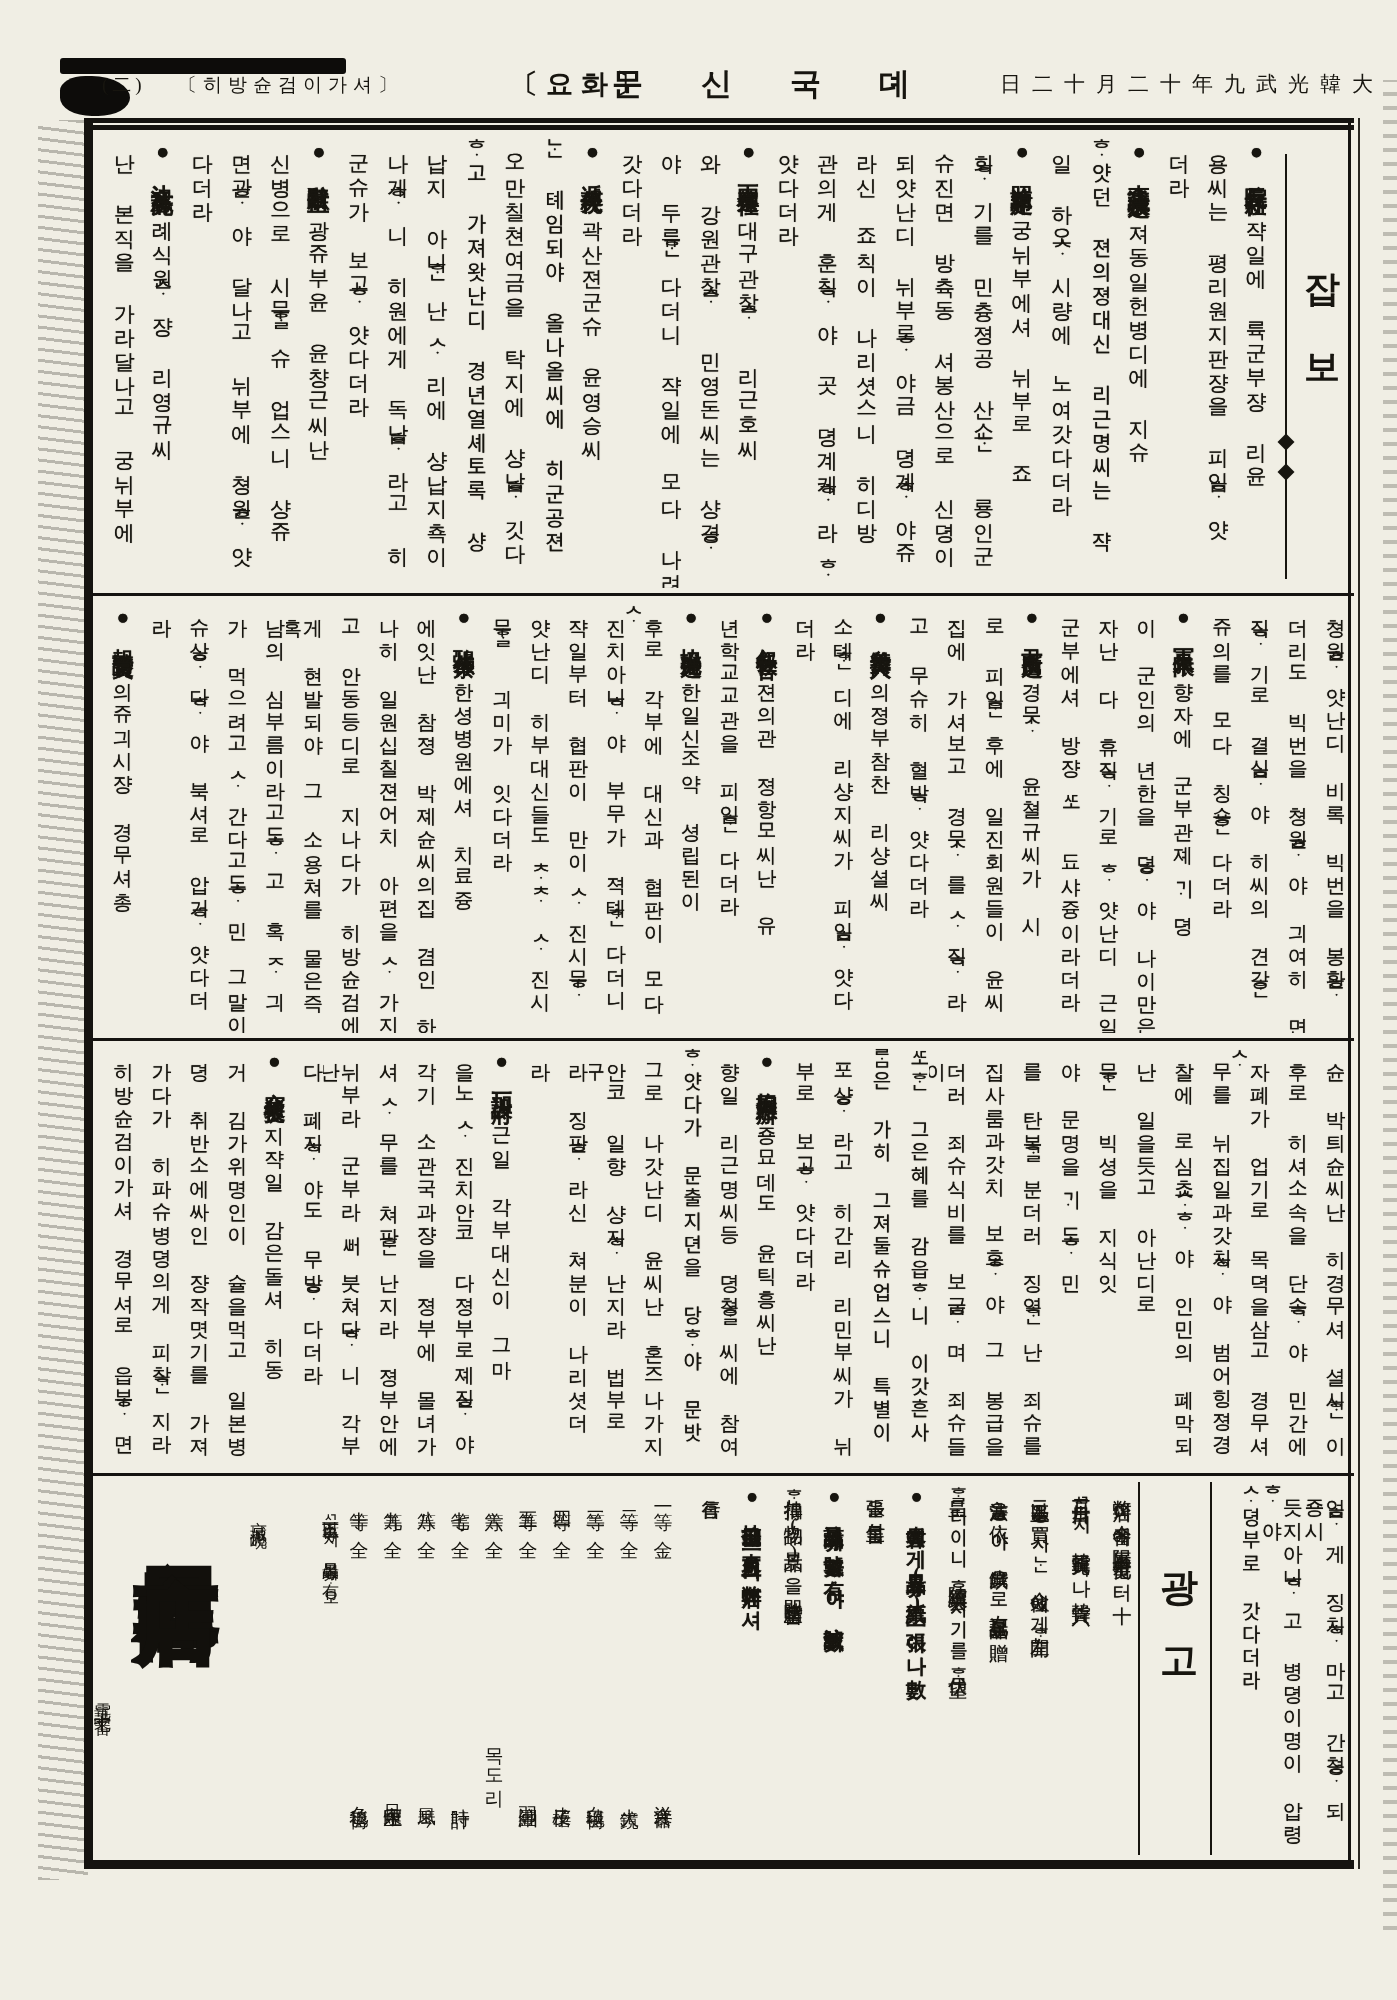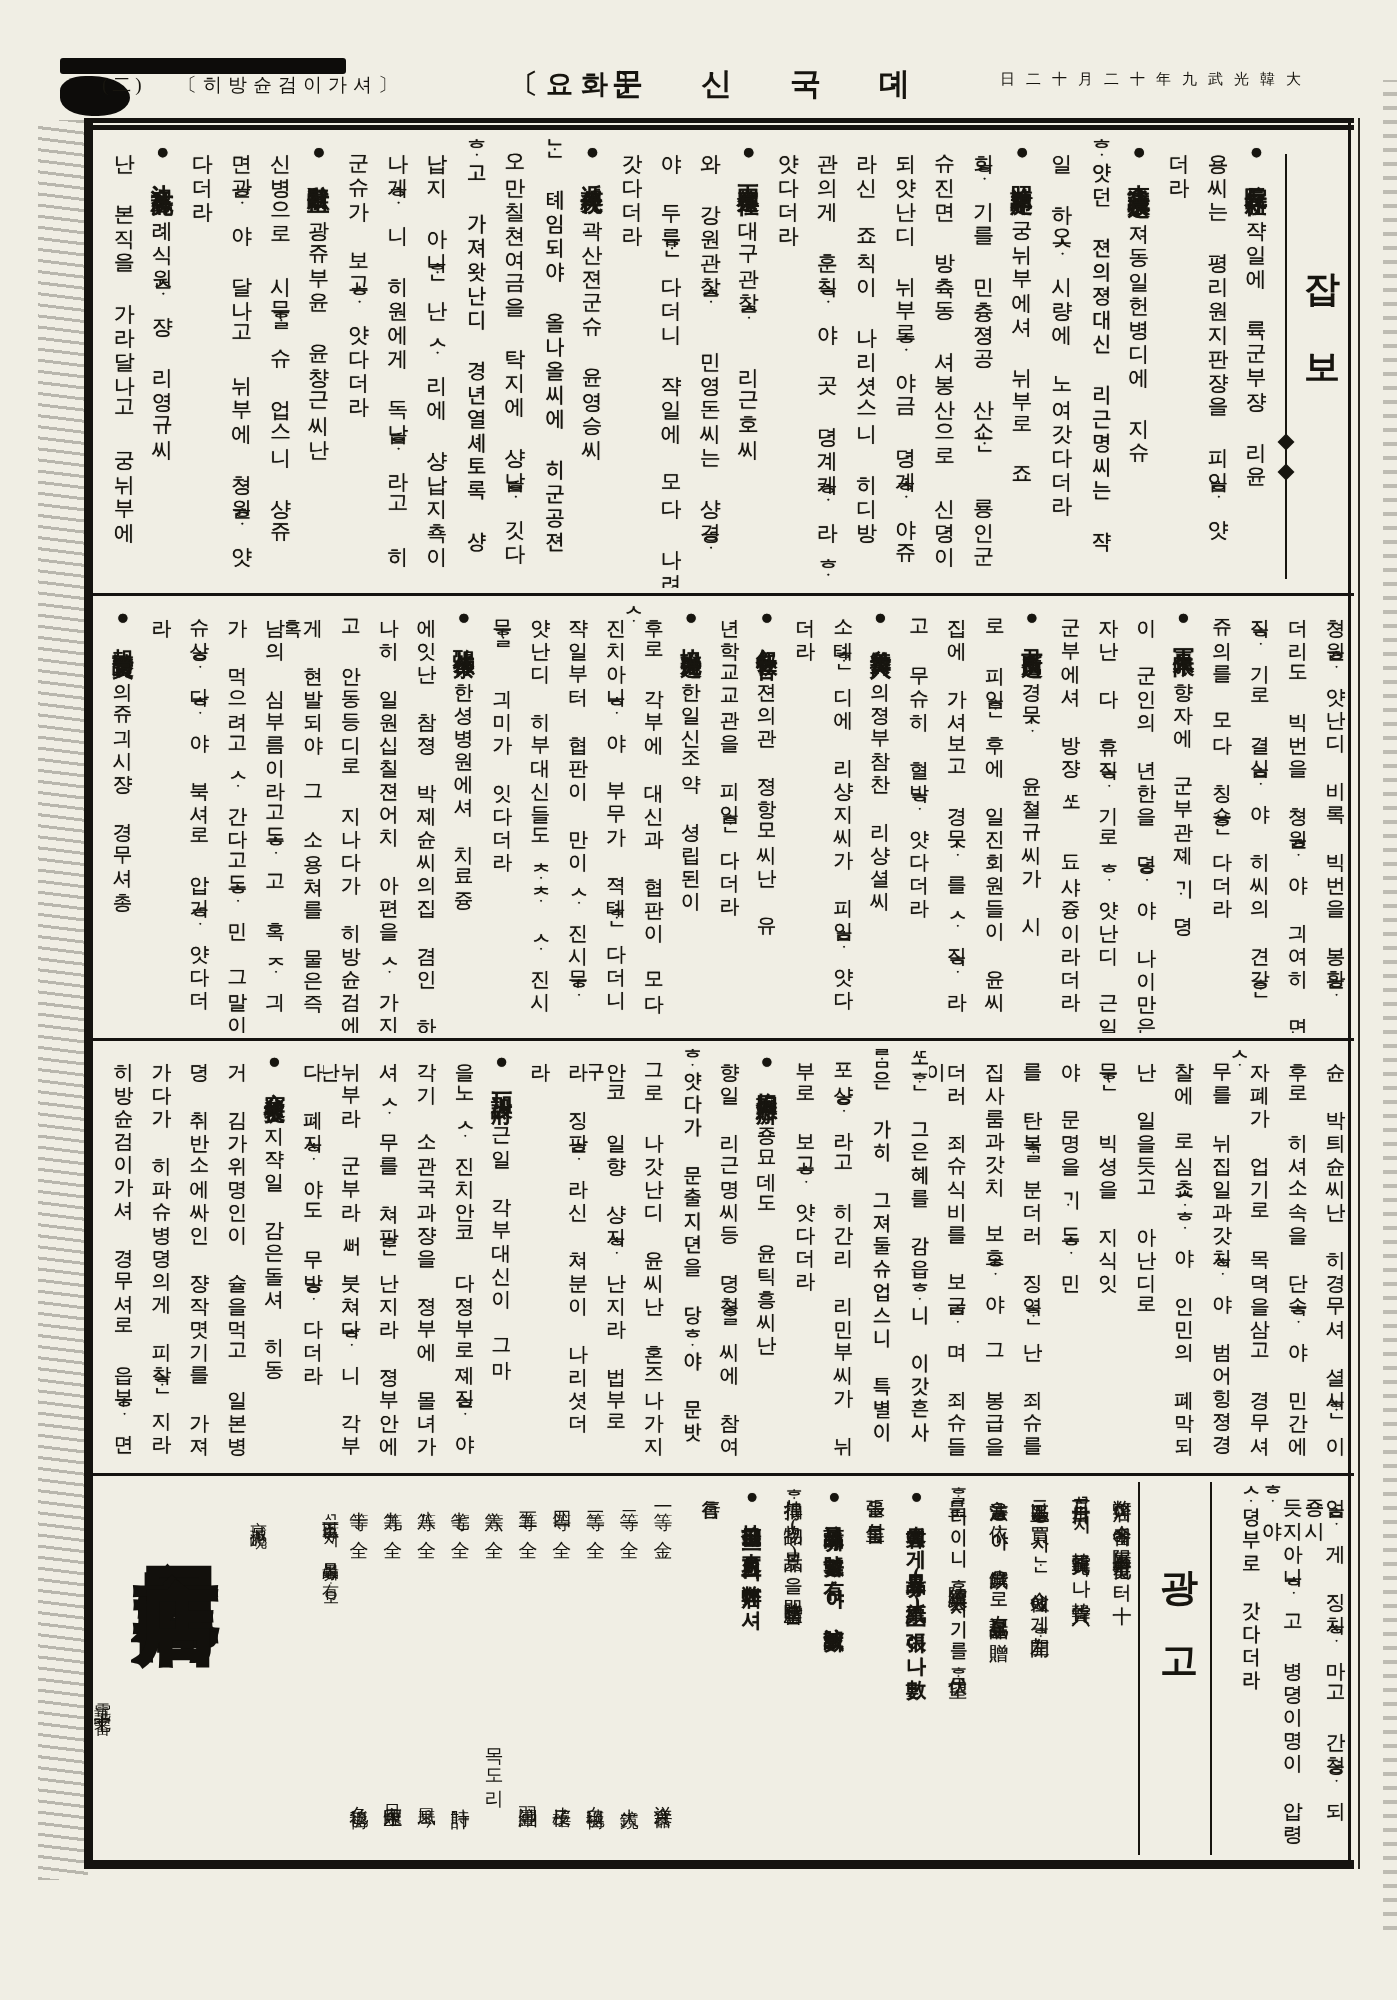--- a/index.html
+++ b/index.html
@@ -11,21 +11,21 @@
     background:repeating-linear-gradient(7deg,rgba(40,38,30,.28) 0 3px,rgba(240,238,228,0) 3px 11px);}
   #right-noise{position:absolute;right:0;top:80px;width:14px;height:1850px;
     background:repeating-linear-gradient(0deg,rgba(40,38,30,.25) 0 4px,rgba(240,238,228,0) 4px 14px);}
   
   #masthead{position:absolute;left:0;top:60px;width:100%;height:58px;}
   .mh{position:absolute;top:12px;white-space:nowrap;}
   #mh-pageno{left:102px;font-size:19px;letter-spacing:4px;}
   #mh-postal{left:178px;font-size:19px;letter-spacing:6px;}
   #mh-weekday{left:511px;font-size:27px;font-weight:bold;letter-spacing:8px;top:6px;}
   #mh-title{left:612px;font-size:31px;font-weight:bold;letter-spacing:58px;top:3px;}
-  #mh-date{left:1000px;font-size:15px;letter-spacing:11px;top:10px;}
+  #mh-date{left:1000px;font-size:21px;letter-spacing:11px;top:10px;}
   
   .hrule{position:absolute;left:92px;width:1262px;background:#151310;}
   #rule-top{top:118px;height:5px;box-shadow:0 7px 0 #151310;}
   #rule-b1{top:593px;height:3px;}
   #rule-b2{top:1038px;height:3px;}
   #rule-b3{top:1473px;height:3px;}
   #rule-bottom{top:1860px;height:9px;}
   #frame-left{position:absolute;left:84px;top:118px;width:9px;height:1751px;background:#151310;}
   #frame-right1{position:absolute;left:1348px;top:118px;width:3px;height:1751px;background:#151310;}
   #frame-right2{position:absolute;left:1358px;top:118px;width:2px;height:1751px;background:#2a2822;}

